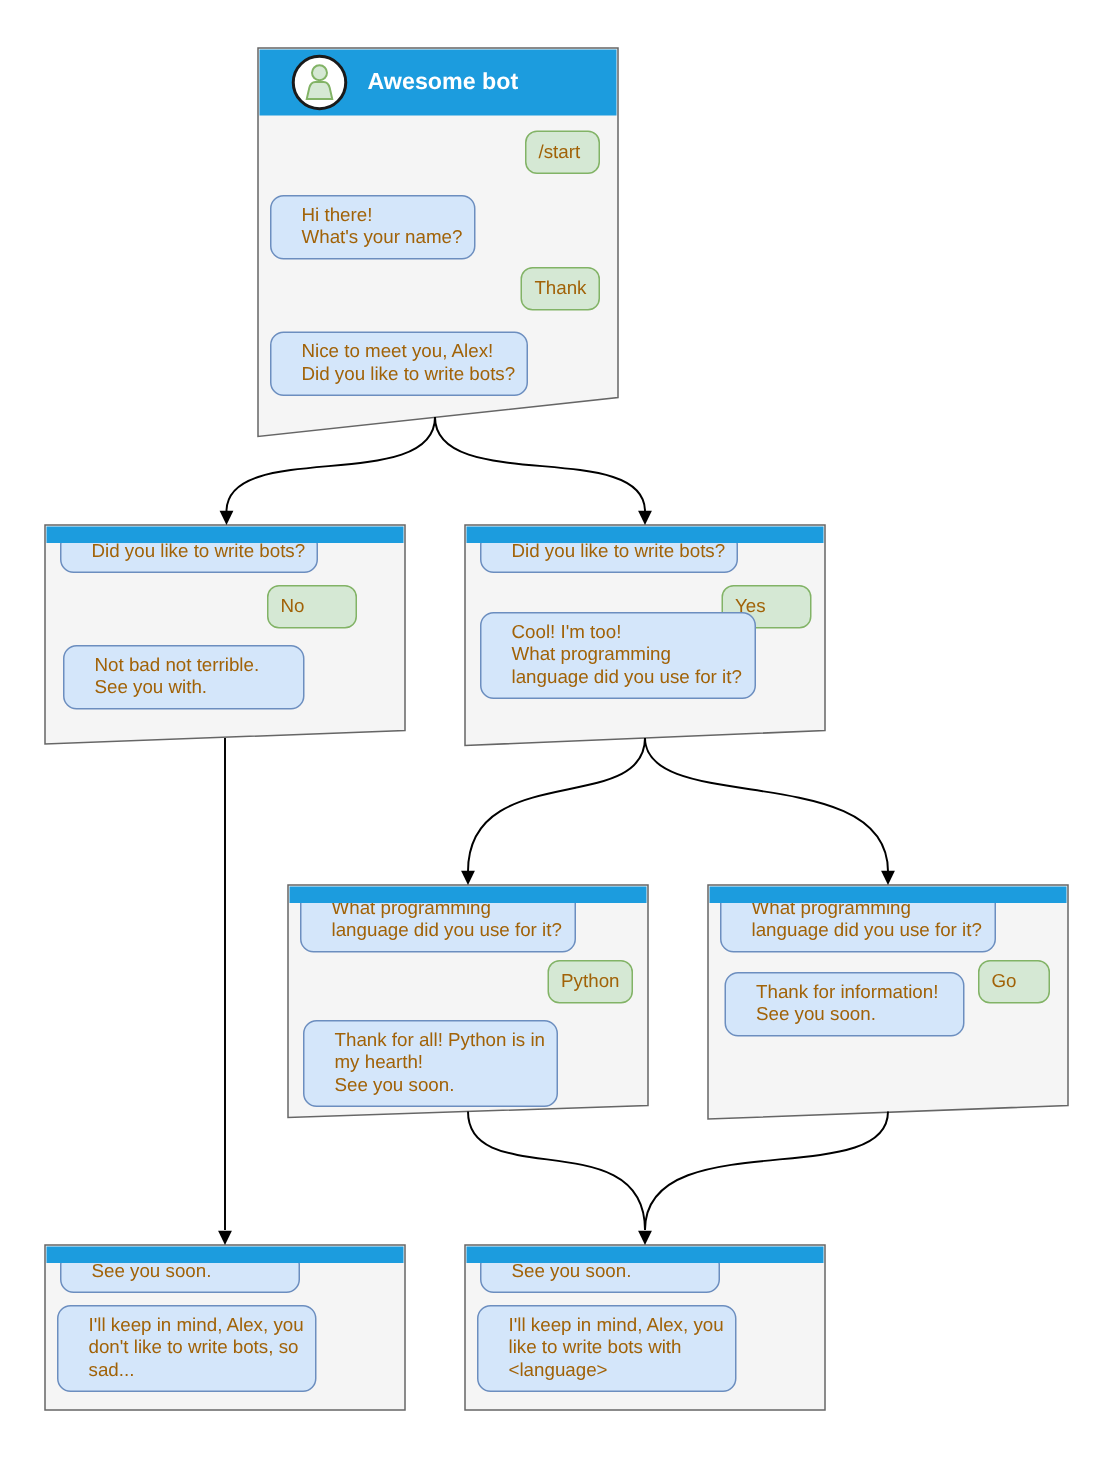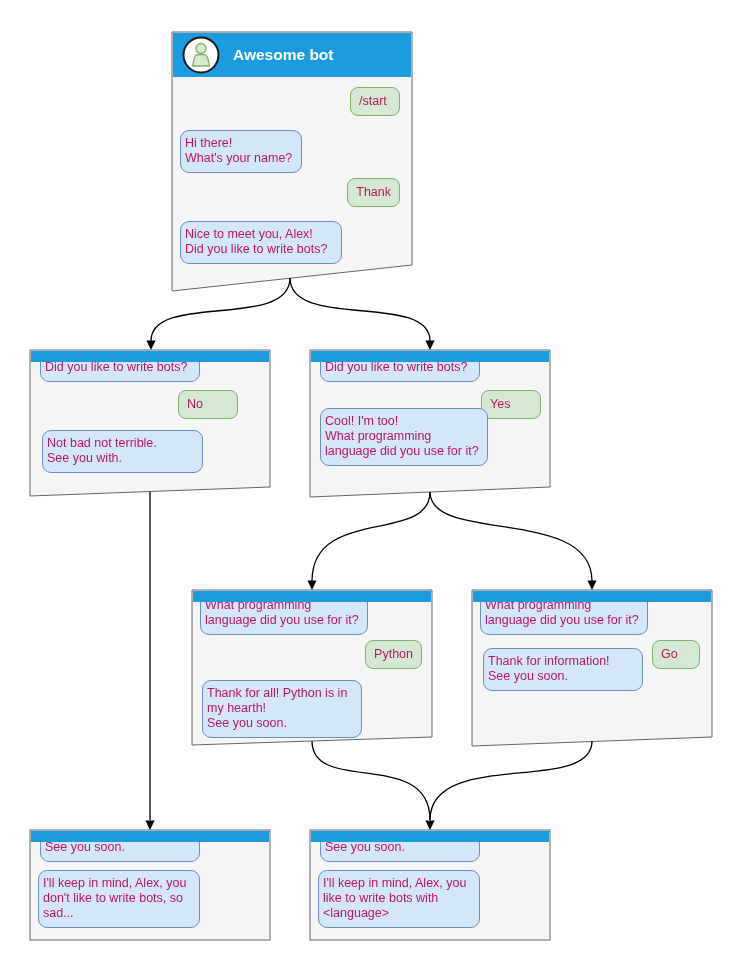--- a/index.html
+++ b/index.html
@@ -14,41 +14,41 @@
     --title-text:#ffffff;
   }
   html,body{margin:0;padding:0;background:#ffffff;}
   .canvas{
     position:relative;width:743px;height:971px;background:#ffffff;overflow:hidden;
     font-family:"Liberation Sans",sans-serif;color:#000;
   }
   svg.bg{position:absolute;left:0;top:0;z-index:0;}
   .bubble{
     position:absolute;box-sizing:border-box;z-index:2;
-    white-space:pre;font:12.5px/15px "Liberation Sans",sans-serif;color:#be185d;
+    white-space:pre;font:12.5px/15px "Liberation Sans",sans-serif;color:#a16207;
     text-align:left;
   }
   .bot{
     background:var(--bot-bubble-fill);
     border:1px solid var(--bot-bubble-border);
-    border-radius:9px;padding:5px 8px 6px 4px;
+    border-radius:9px;padding:5px 8px 6px 20px;
   }
   .user{
     background:var(--user-bubble-fill);
     border:1px solid var(--user-bubble-border);
     border-radius:8px;padding:6px 8px;
   }
   .strip{
     position:absolute;height:11px;width:238px;z-index:3;
     background:var(--header-blue);
   }
   .main-header{
     position:absolute;left:173px;top:33px;width:238px;height:44px;z-index:3;
     background:var(--header-blue);
-    display:flex;align-items:center;gap:13px;padding-left:9px;box-sizing:border-box;text-align:right;
+    display:flex;align-items:center;gap:13px;padding-left:21px;box-sizing:border-box;text-align:right;
   }
   .main-header .title{
     color:var(--title-text);font-weight:bold;font-size:15.5px;
   }
 </style>
 </head>
 <body>
 
 <div class="canvas">
 

